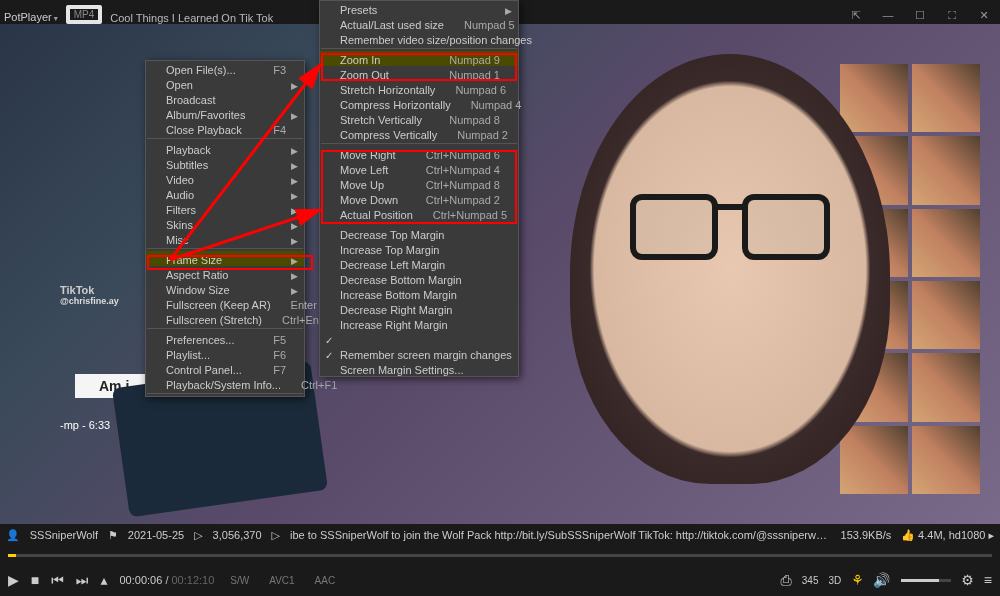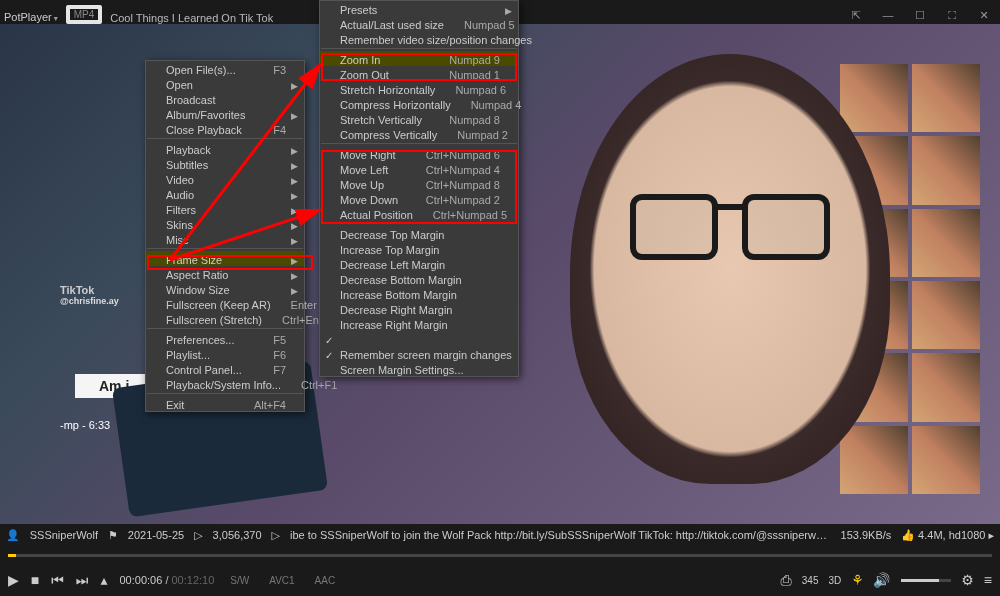--- a/index.html
+++ b/index.html
@@ -179,24 +179,20 @@
     </div>
     <div class="mi">
       <span>Control Panel...</span>
       <span class="sc">F7</span>
     </div>
     <div class="mi">
       <span>Playback/System Info...</span>
       <span class="sc">Ctrl+F1</span>
     </div>
     <div class="sep"></div>
-    <div class="mi">
-      <span>Exit</span>
-      <span class="sc">Alt+F4</span>
-    </div>
   </div>
 <div class="menu" id="menu2">
     <div class="mi">
       <span>Presets</span>
       <span class="arr">▶</span>
     </div>
     <div class="mi">
       <span>Actual/Last used size</span>
       <span class="sc">Numpad 5</span>
     </div>

